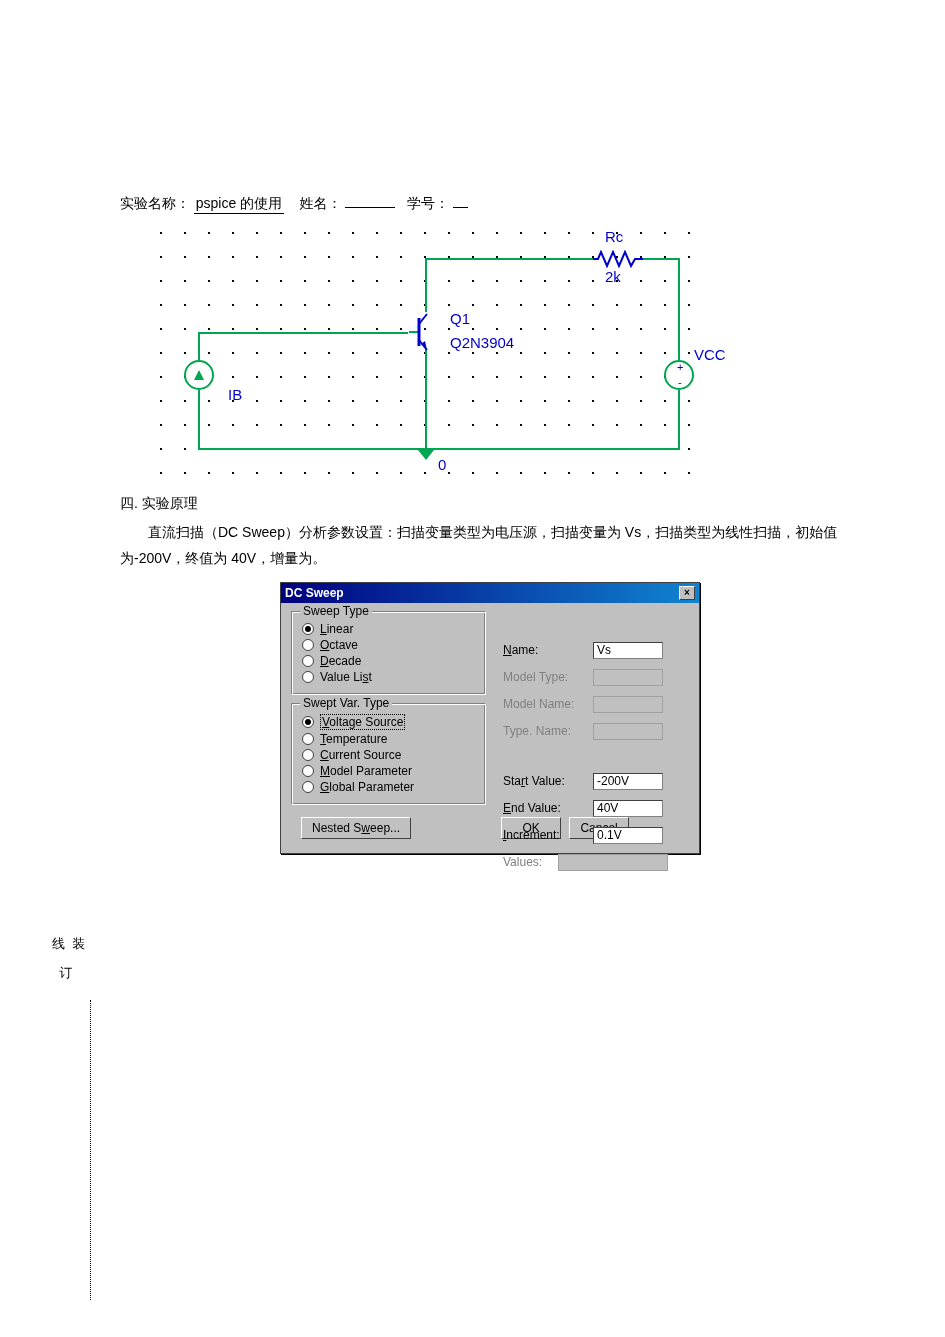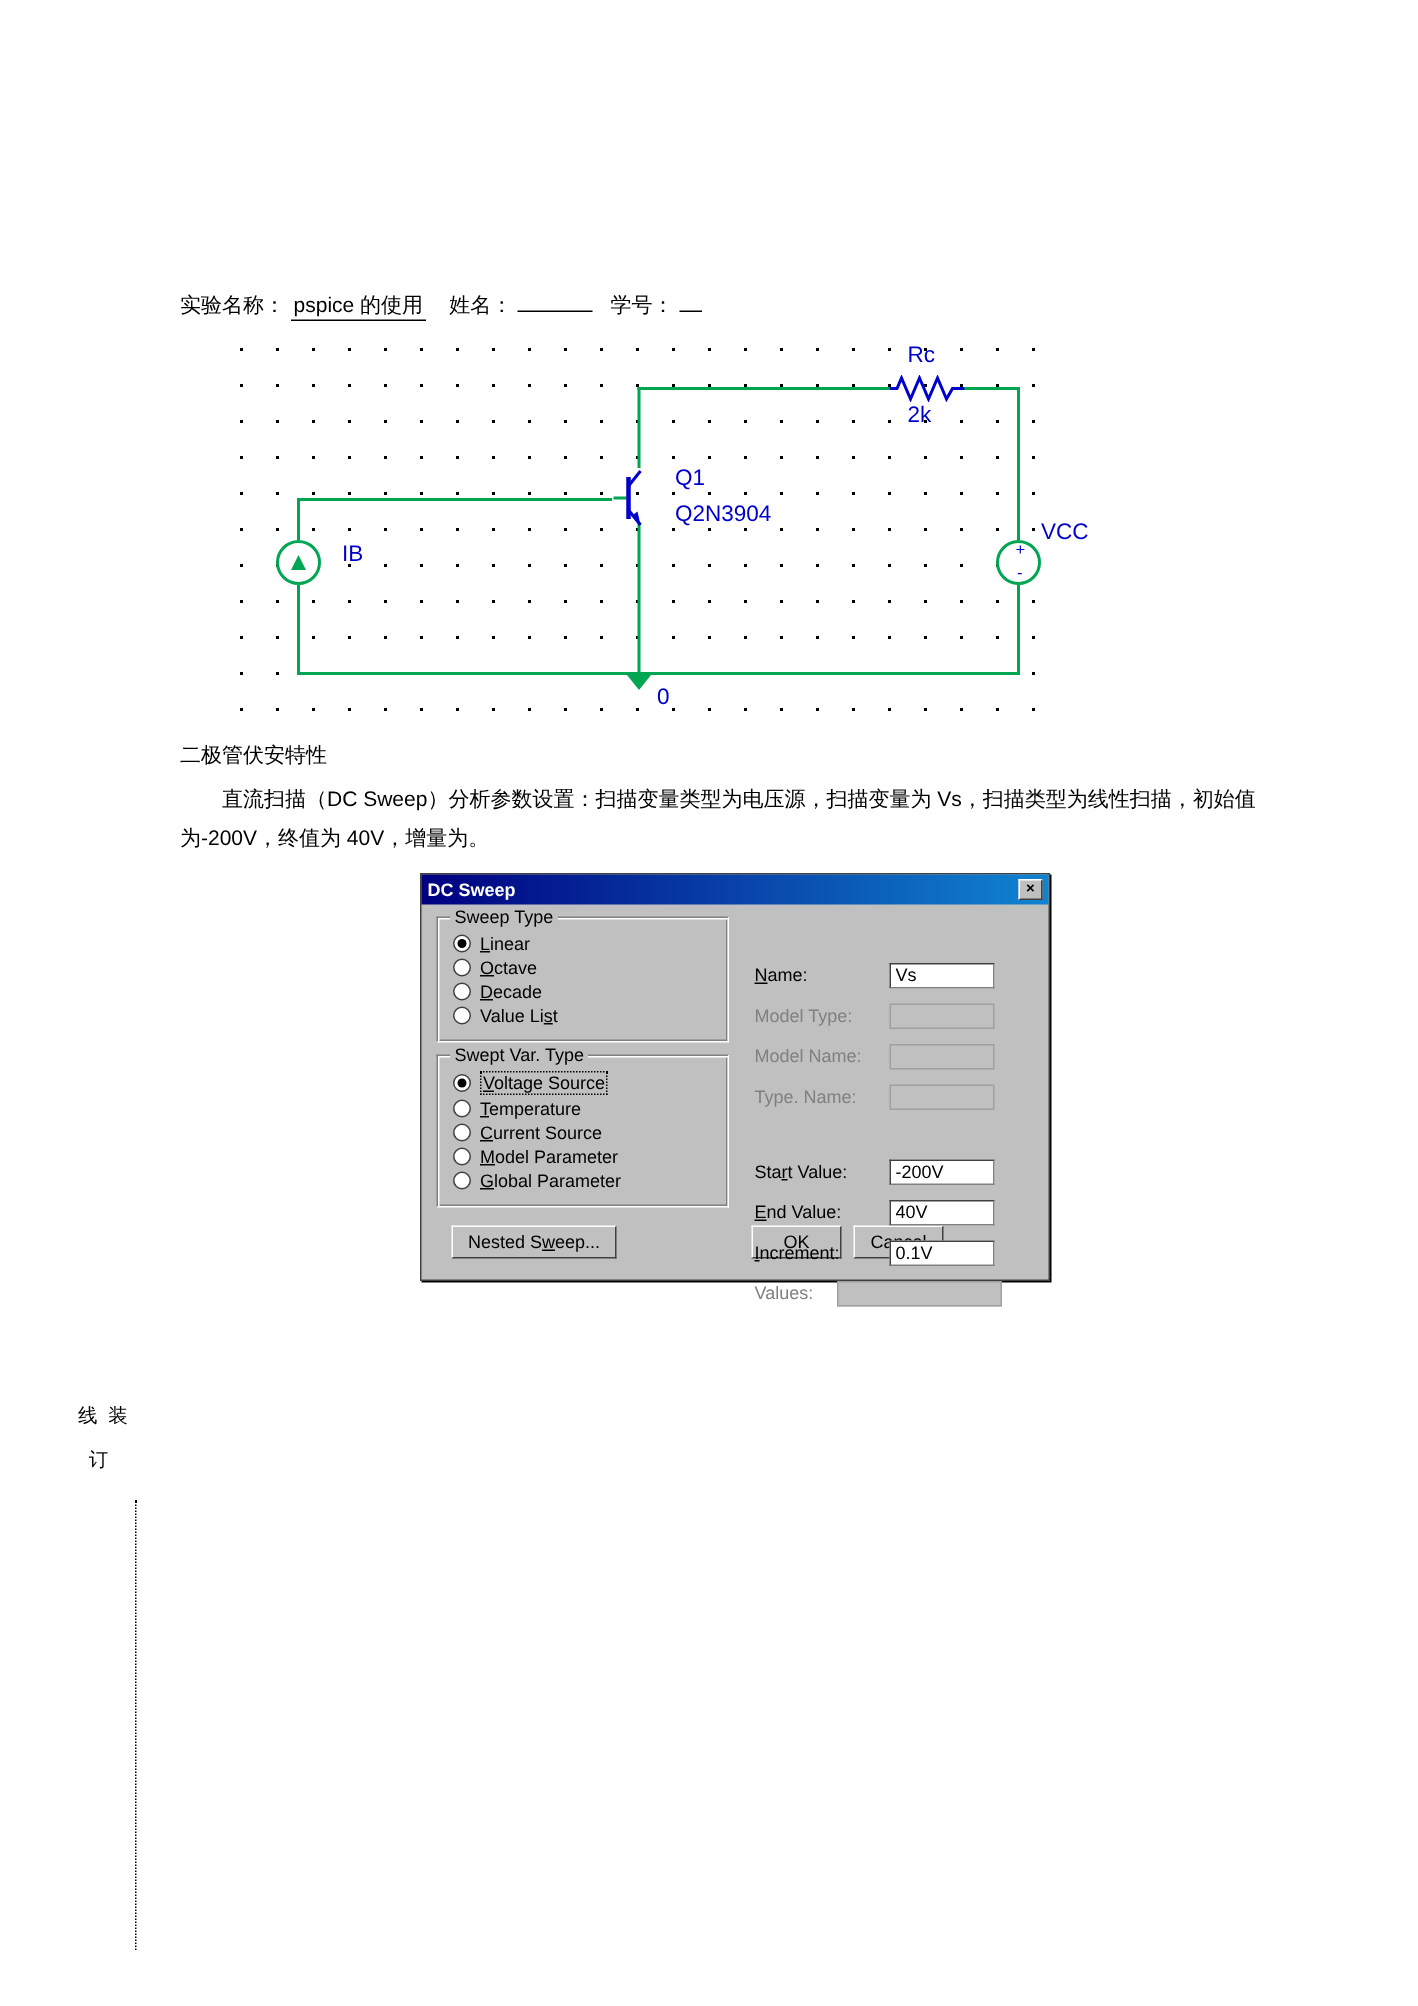--- a/index.html
+++ b/index.html
@@ -545,28 +545,28 @@
       <span style="position:absolute;left:11px;top:-1px;color:#0000cc;font-size:11px;">+</span>
       <span style="position:absolute;left:12px;top:14px;color:#0000cc;font-size:11px;">-</span>
     </div>
 
     <div class="tri-gnd" style="left:268px; top:228px;"></div>
 
     <div class="label" style="left:455px; top:6px;">Rc</div>
     <div class="label" style="left:455px; top:46px;">2k</div>
     <div class="label" style="left:300px; top:88px;">Q1</div>
     <div class="label" style="left:300px; top:112px;">Q2N3904</div>
-    <div class="label" style="left:78px; top:139px;">IB</div>
+    <div class="label" style="left:78px; top:164px;">IB</div>
     <div class="label" style="left:544px; top:124px;">VCC</div>
     <div class="label" style="left:288px; top:234px;">0</div>
   </div>
 
 
   <div class="body-text">
-    <p>二极管伏安特性</p>
+    <p>四. 实验原理</p>
     <p class="indent">直流扫描（DC Sweep）分析参数设置：扫描变量类型为电压源，扫描变量为 Vs，扫描类型为线性扫描，初始值为-200V，终值为 40V，增量为。</p>
   </div>
 
   <div class="dialog">
     <div class="titlebar">
       <span>DC Sweep</span>
       <span class="x">×</span>
     </div>
     <div class="dlg-body" style="position:relative;">
 

